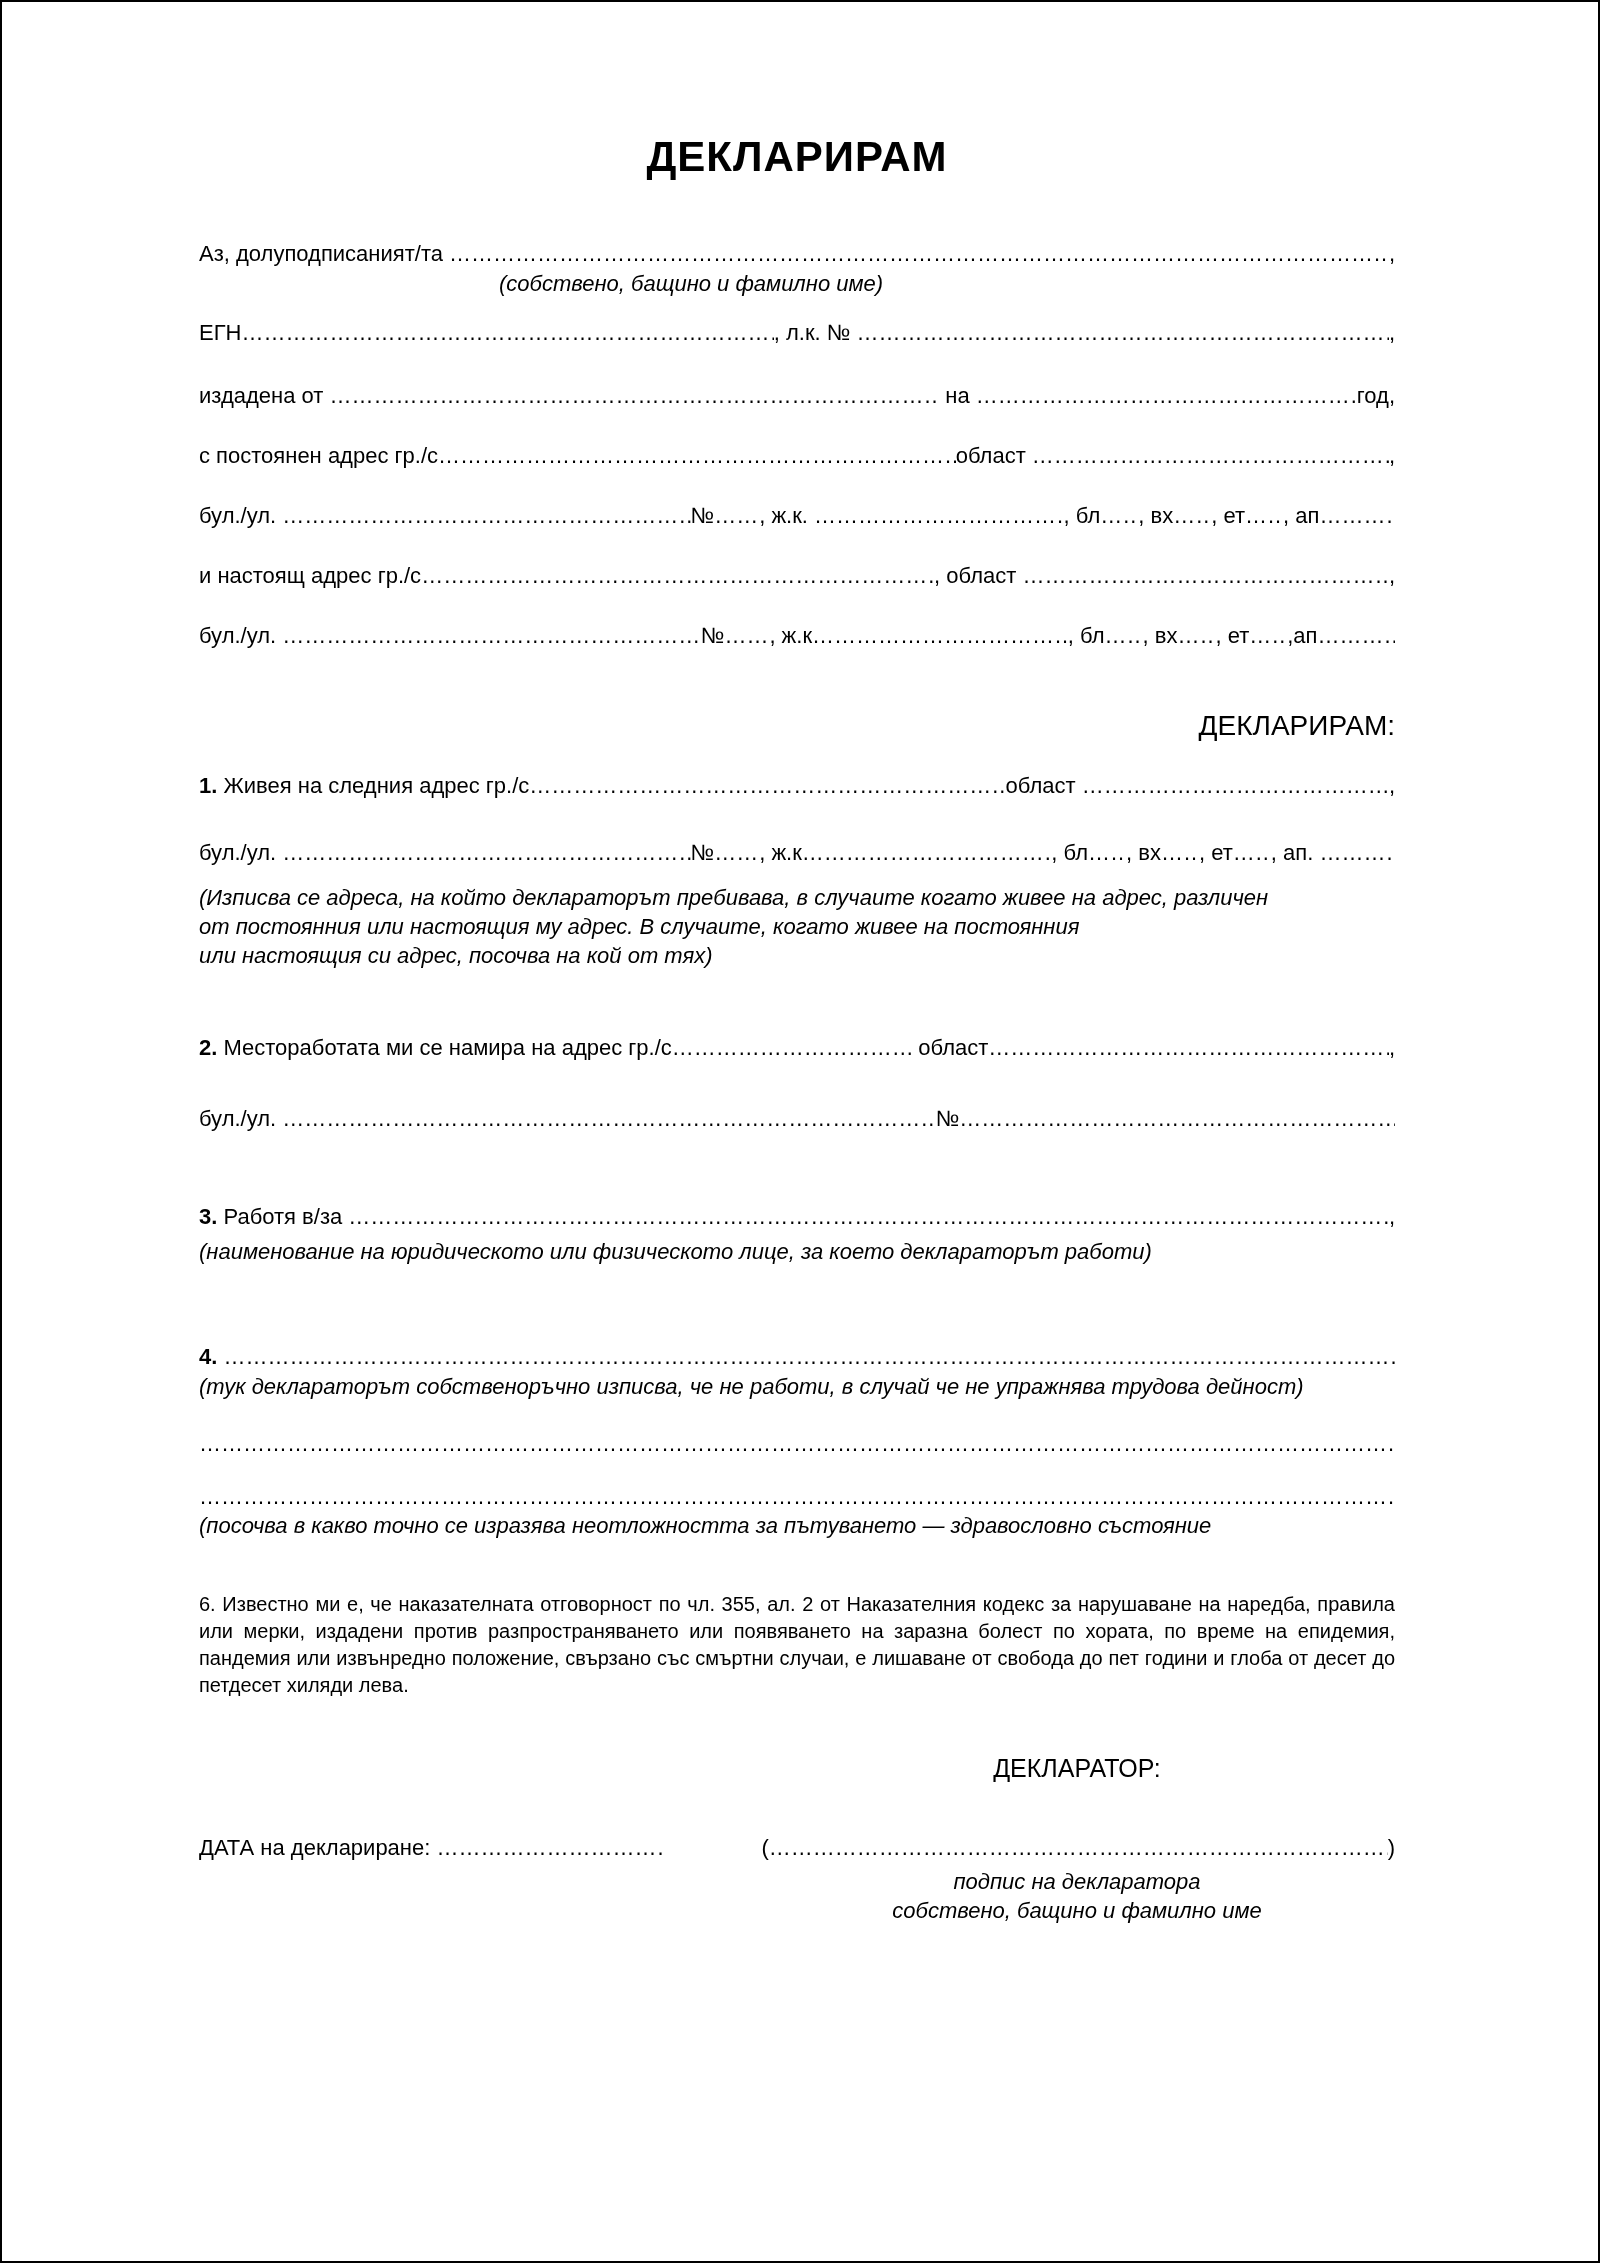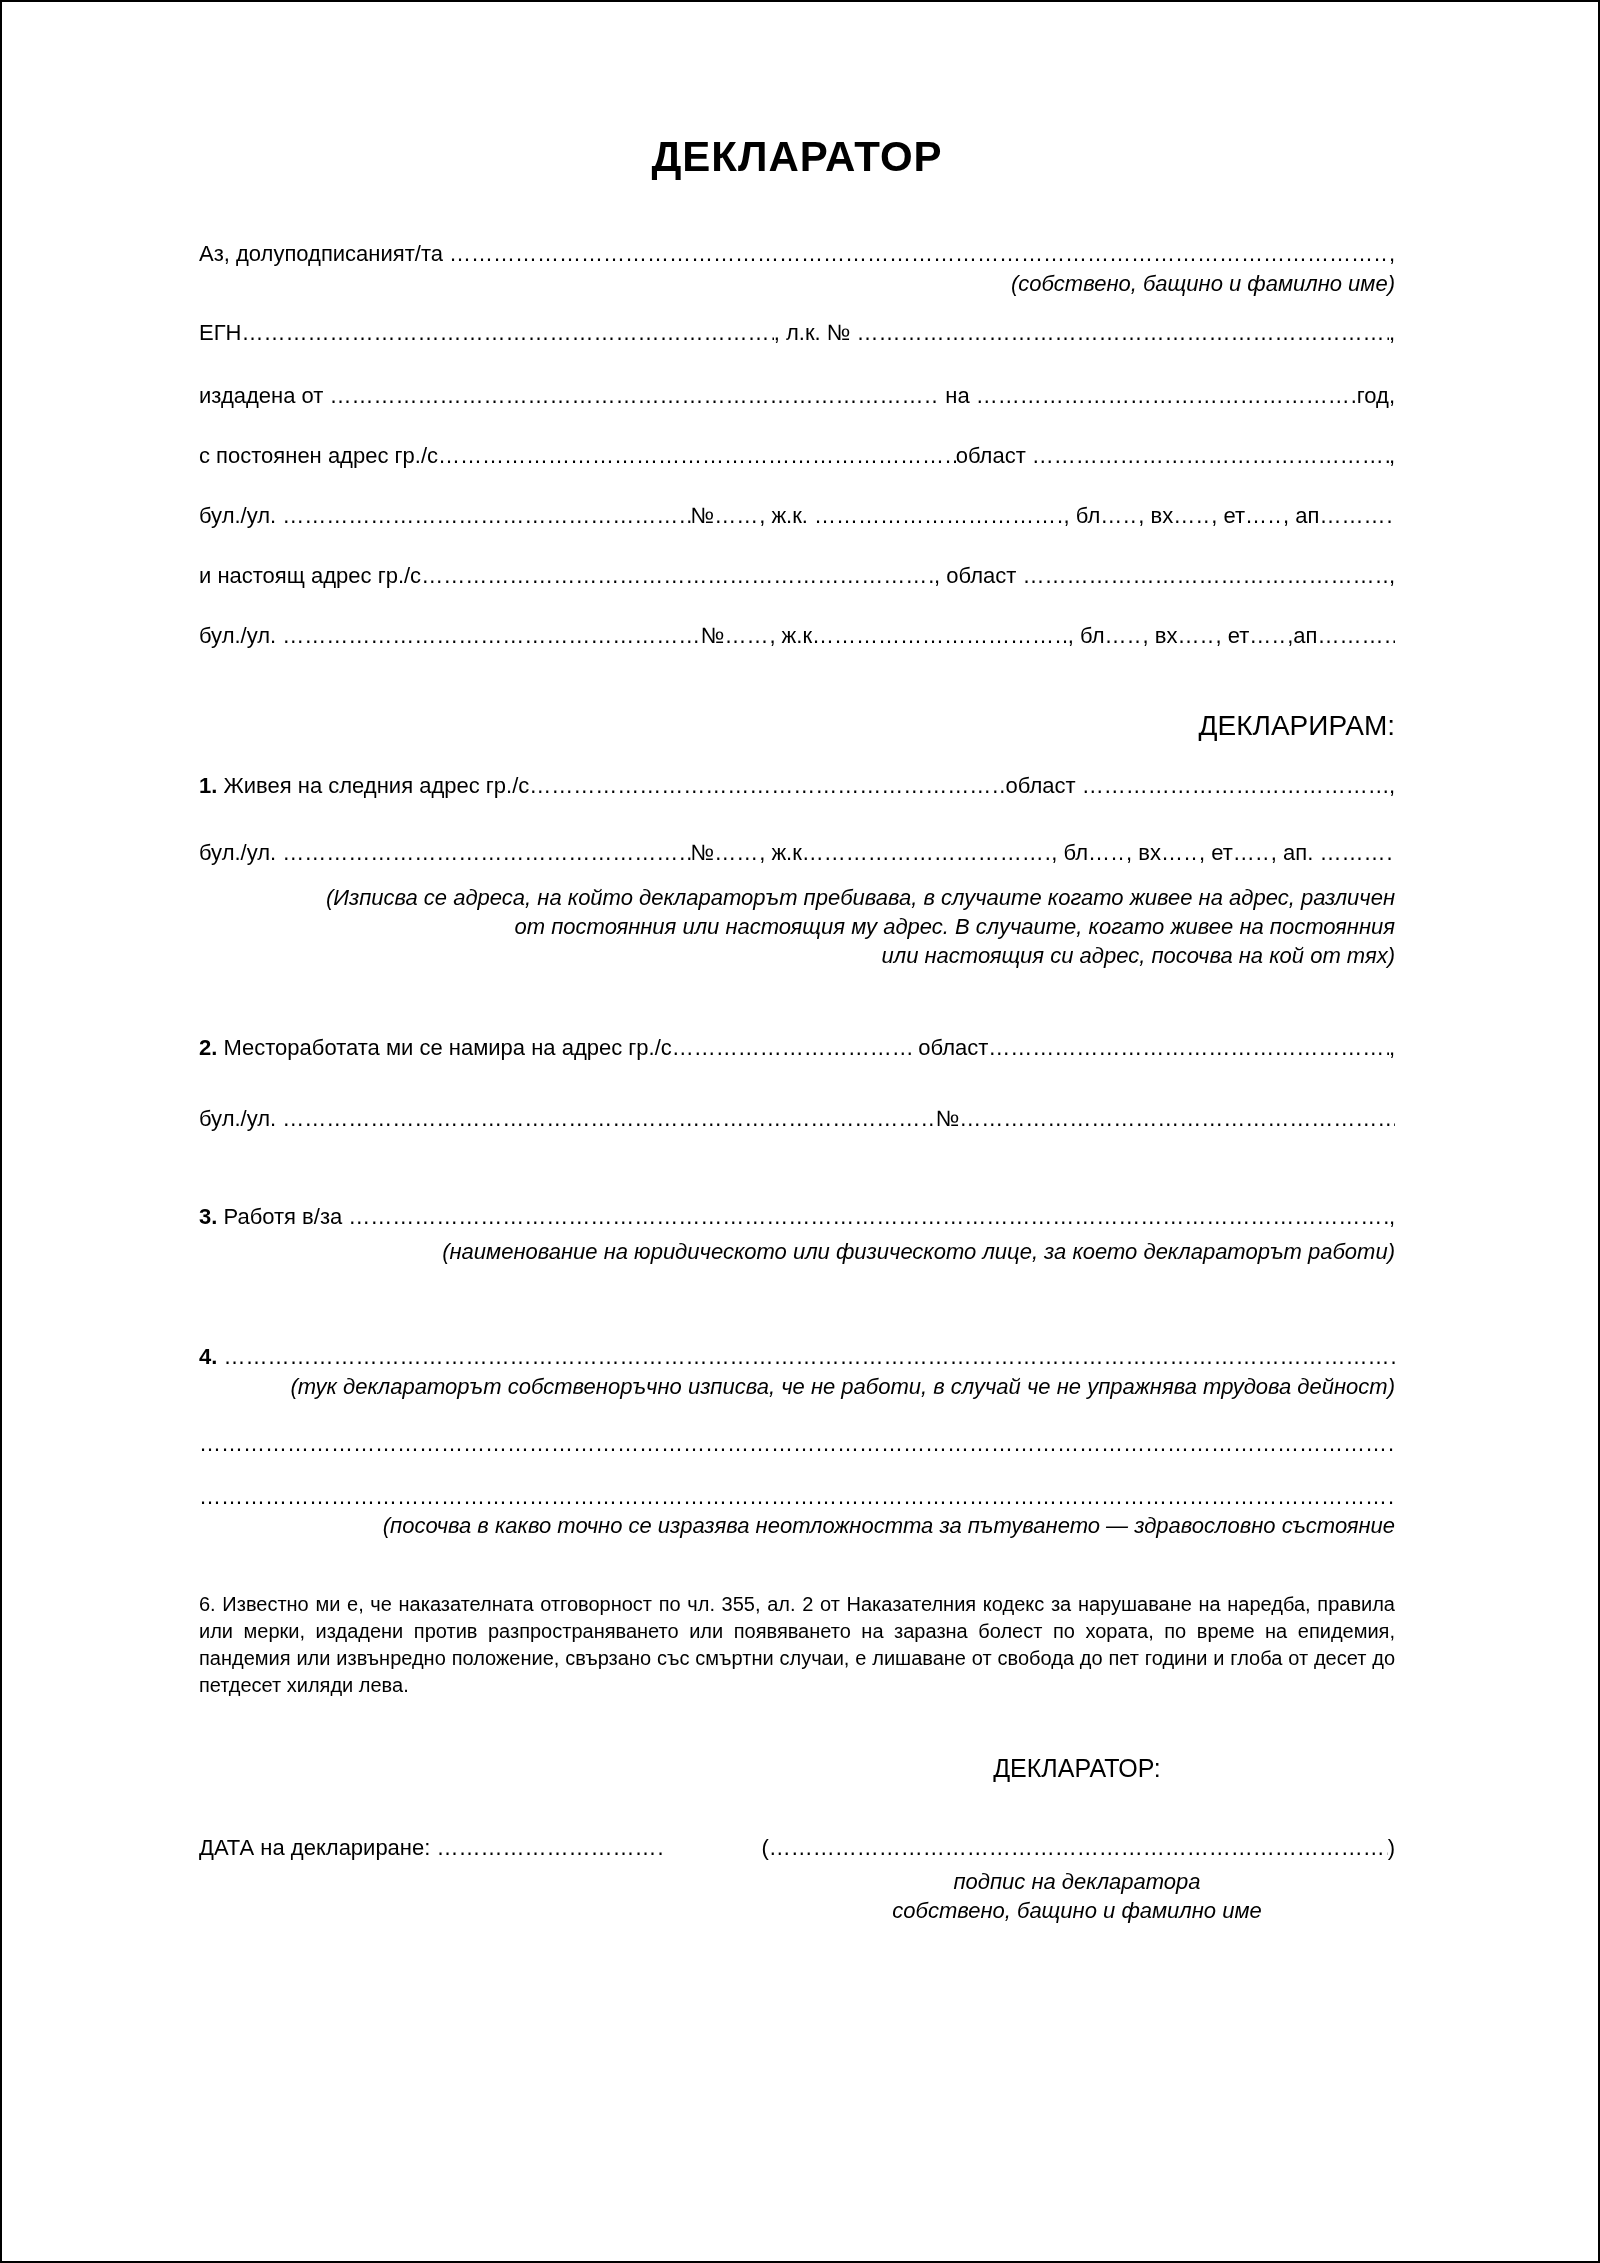--- a/index.html
+++ b/index.html
@@ -35,21 +35,21 @@
   .dots{
     flex:1 1 0;min-width:0;overflow:hidden;white-space:pre;
   }
   .g06{flex-grow:0.6}.g1{flex-grow:1}.g14{flex-grow:1.4}
   .g145{flex-grow:1.45}.g15{flex-grow:1.5}.g155{flex-grow:1.55}.g16{flex-grow:1.6}
   .g33{flex-grow:3.3}.g54{flex-grow:5.4}
   .d38{flex:0 0 38px}.d45{flex:0 0 45px}.d230{flex:0 0 230px}
   .sp95{flex:0 0 95px;overflow:hidden}
   .caption{
     font-size:22px;line-height:30px;font-style:italic;
-    text-align:right;
+    text-align:left;
   }
   .cap-name{margin:0 0 0 300px;}
   .cap3line{margin-top:15px;line-height:29px;}
   .cap2line{margin-top:0;line-height:28px;}
   .para{
     font-size:22px;line-height:30px;margin:0;
   }
   .p5{margin-top:76px;}
   .p6{margin-top:51px;font-size:20px;line-height:27px;text-align:justify;}
   .right-block{
@@ -62,21 +62,21 @@
   .mt30{margin-top:30px}.mt27{margin-top:27px}.mt37{margin-top:37px}
   .mt63{margin-top:63px}.mt41{margin-top:41px}.mt68{margin-top:68px}
   .mt5{margin-top:5px}.mt75{margin-top:75px}.mt23{margin-top:23px}
   .mt49{margin-top:49px}.mt0{margin-top:0}
 </style>
 </head>
 <body>
 
 <div class="page">
 
-  <div class="title">ДЕКЛАРАТОР</div>
+  <div class="title">ДЕКЛАРИРАМ</div>
 
   <div class="fline mt59">
     <span class="lbl">Аз, долуподписаният/та </span>
     <span class="dots g1">………………………………………………………………………………………………………………………………………………………………………………………………………………………………………………………………………………………………………………………………………………………………………………………………</span>
     <span class="lbl">,</span>
   </div>
   <div class="caption cap-name">(собствено, бащино и фамилно име)</div>
 
   <div class="fline mt19">
     <span class="lbl">ЕГН</span>

